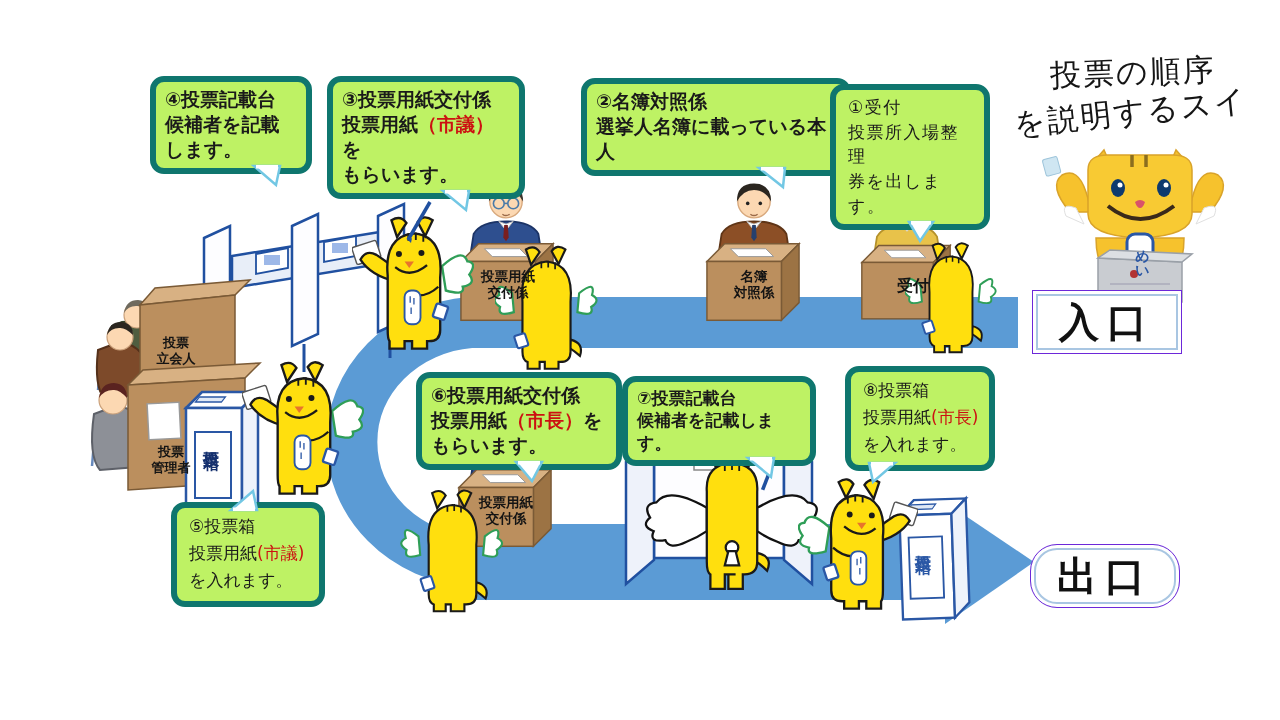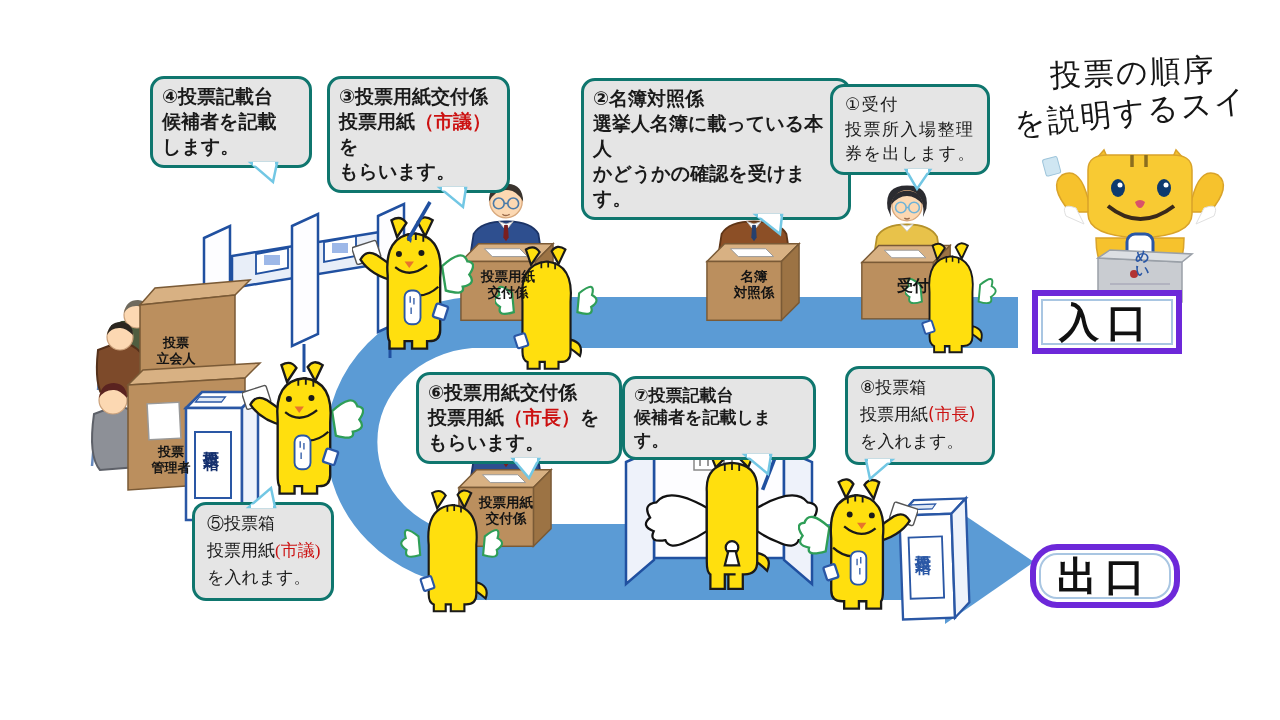--- a/index.html
+++ b/index.html
@@ -3,30 +3,30 @@
 <meta charset="utf-8">
 <style>
   html,body{margin:0;padding:0;background:#888;}
   #stage{
     position:relative;width:1280px;height:720px;background:#ffffff;overflow:hidden;
     font-family:"DejaVu Sans","Liberation Sans",sans-serif;color:#1a1a1a;
   }
   .abs{position:absolute;}
   
   .bubble{
-    position:absolute;background:#e5e5e5;border:3px solid #0f766e;border-radius:14px;
+    position:absolute;background:#bef264;border:6px solid #0f766e;border-radius:14px;
     padding:5px 9px 6px;font-size:19px;font-weight:700;line-height:1.32;z-index:6;
     box-sizing:border-box;
   }
   .bubble .red{color:#cc1111;}
   .bubble.light{font-weight:400;line-height:1.6;font-size:17px;padding-left:12px;}
   .tail{position:absolute;width:30px;height:22px;overflow:visible;z-index:8;}
   
   .sign{
-    position:absolute;background:#fff;border:6px solid #6d28d9;
+    position:absolute;background:#fff;border:1px solid #6d28d9;
     box-shadow:inset 0 0 0 3px #fff, inset 0 0 0 5px #a9c6e2;
     display:flex;align-items:center;justify-content:center;
     font-size:40px;font-weight:700;letter-spacing:8px;color:#111;z-index:6;
     box-sizing:border-box;
   }
   
   .title-line{position:absolute;color:#151515;font-size:31px;letter-spacing:2px;z-index:5;white-space:nowrap;}
   .desk-label{
     position:absolute;z-index:5;font-size:13.5px;font-weight:700;color:#141414;
     text-align:center;line-height:1.2;white-space:pre-line;
@@ -307,34 +307,33 @@
   <div class="bubble" style="left:150px;top:76px;width:162px;">
     <div>④投票記載台</div>
     <div>候補者を記載</div>
     <div>します。</div>
     <svg class="tail" style="left:96px;bottom:-19px">
         <polygon points="2,1 28,1 24,20" fill="#fff" stroke="#72c7e4" stroke-width="2.5"></polygon>
         <rect x="4" y="0" width="22" height="3.5" fill="#fff"></rect>
       </svg>
   </div>
 
-  <div class="bubble" style="left:327px;top:76px;width:183px;">
+  <div class="bubble" style="left:327px;top:76px;width:198px;">
     <div>③投票用紙交付係</div>
     <div><span>投票用紙</span><span class="red">（市議）</span><span>を</span></div>
     <div>もらいます。</div>
     <svg class="tail" style="left:108px;bottom:-19px">
         <polygon points="2,1 28,1 25,20" fill="#fff" stroke="#72c7e4" stroke-width="2.5"></polygon>
         <rect x="4" y="0" width="22" height="3.5" fill="#fff"></rect>
       </svg>
   </div>
 
   <div class="bubble" style="left:537px;top:78px;width:270px;margin-left:44px;">
     <div>②名簿対照係</div>
     <div>選挙人名簿に載っている本人</div>
-    <div>かどうかの確認を受けます。</div>
     <svg class="tail" style="left:170px;bottom:-19px">
         <polygon points="2,1 28,1 26,20" fill="#fff" stroke="#72c7e4" stroke-width="2.5"></polygon>
         <rect x="4" y="0" width="22" height="3.5" fill="#fff"></rect>
       </svg>
   </div>
 
   <div class="bubble light" style="left:830px;top:84px;width:160px;letter-spacing:1.5px;line-height:1.45;">
     <div>①受付</div>
     <div>投票所入場整理</div>
     <div>券を出します。</div>
@@ -366,21 +365,21 @@
   <div class="bubble light" style="left:845px;top:366px;width:150px;">
     <div>⑧投票箱</div>
     <div><span>投票用紙</span><span class="red">(市長)</span><span></span></div>
     <div>を入れます。</div>
     <svg class="tail" style="left:16px;bottom:-19px">
         <polygon points="2,1 28,1 6,20" fill="#fff" stroke="#72c7e4" stroke-width="2.5"></polygon>
         <rect x="4" y="0" width="22" height="3.5" fill="#fff"></rect>
       </svg>
   </div>
 
-  <div class="bubble light" style="left:192px;top:502px;width:142px;font-family:Liberation Serif, serif;">
+  <div class="bubble light" style="left:171px;top:502px;width:154px;">
     <div>⑤投票箱</div>
     <div><span>投票用紙</span><span class="red">(市議)</span><span></span></div>
     <div>を入れます。</div>
     <svg class="tail" style="left:52px;top:-19px">
         <polygon points="2,21 28,21 24,2" fill="#fff" stroke="#72c7e4" stroke-width="2.5"></polygon>
         <rect x="4" y="18.5" width="22" height="3.5" fill="#fff"></rect>
       </svg>
   </div>
 
 </div>

